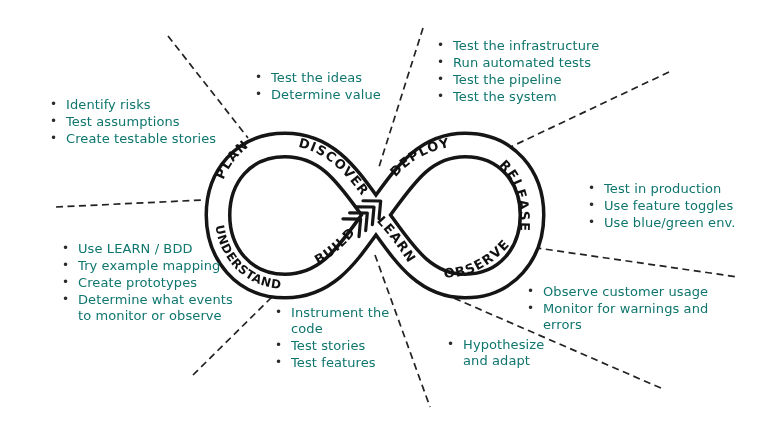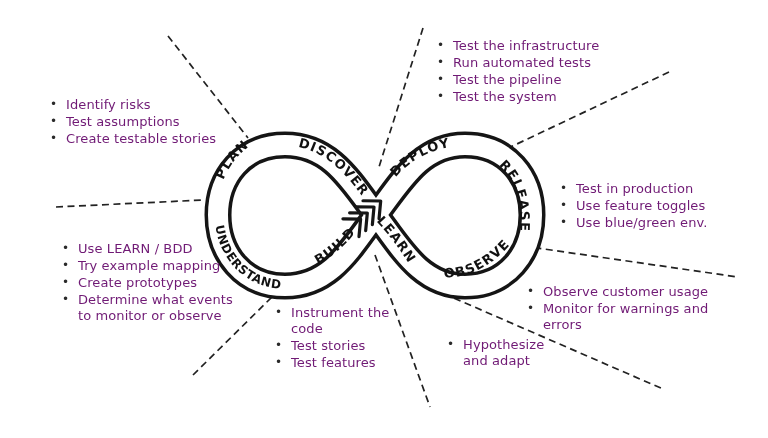--- a/index.html
+++ b/index.html
@@ -3,21 +3,21 @@
 <meta charset="utf-8">
 <style>
   html,body{margin:0;padding:0;background:#fff;}
   .stage{
     position:relative;width:768px;height:438px;background:#fff;overflow:hidden;
     font-family:"DejaVu Sans","Liberation Sans",sans-serif;color:#1c1c1c;
   }
   svg.diagram{position:absolute;left:0;top:0;width:768px;height:438px;}
   .notes{
     position:absolute;margin:0;padding:0;list-style:none;
-    font-size:13px;line-height:16px;color:#701a75;letter-spacing:0.1px;
+    font-size:13px;line-height:16px;color:#0f766e;letter-spacing:0.1px;
   }
   .notes li{position:relative;margin:0 0 1px 0;}
   .notes li::before{
     content:"\2022";position:absolute;left:-16px;top:-1px;font-size:12px;color:#2a2a2a;
   }
   .ribbon-label{
     font-family:"DejaVu Sans","Liberation Sans",sans-serif;
     font-weight:700;font-size:13px;letter-spacing:1.2px;fill:#111;
   }
   .ribbon-label.small{font-size:12px;letter-spacing:0.6px;}
@@ -96,29 +96,33 @@
       <textPath href="#p-learn" startOffset="50%">LEARN</textPath>
     </text>
   </svg>
 
   <ul class="notes" style="left:66px;top:97px;">
     <li>Identify risks</li>
     <li>Test assumptions</li>
     <li>Create testable stories</li>
   </ul>
 
+  <ul class="notes" style="left:271px;top:70px;">
+    <li>Test the ideas</li>
+    <li>Determine value</li>
+  </ul>
 
   <ul class="notes" style="left:453px;top:38px;">
     <li>Test the infrastructure</li>
     <li>Run automated tests</li>
     <li>Test the pipeline</li>
     <li>Test the system</li>
   </ul>
 
-  <ul class="notes" style="left:576px;top:181px;">
+  <ul class="notes" style="left:604px;top:181px;">
     <li>Test in production</li>
     <li>Use feature toggles</li>
     <li>Use blue/green env.</li>
   </ul>
 
   <ul class="notes" style="left:543px;top:284px;width:168px;">
     <li>Observe customer usage</li>
     <li>Monitor for warnings and errors</li>
   </ul>
 

